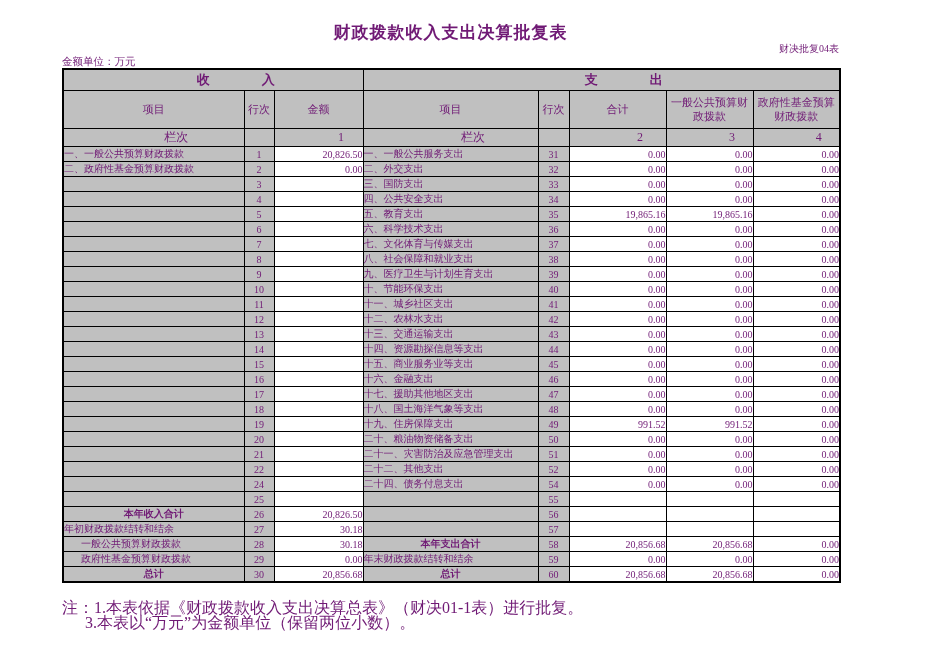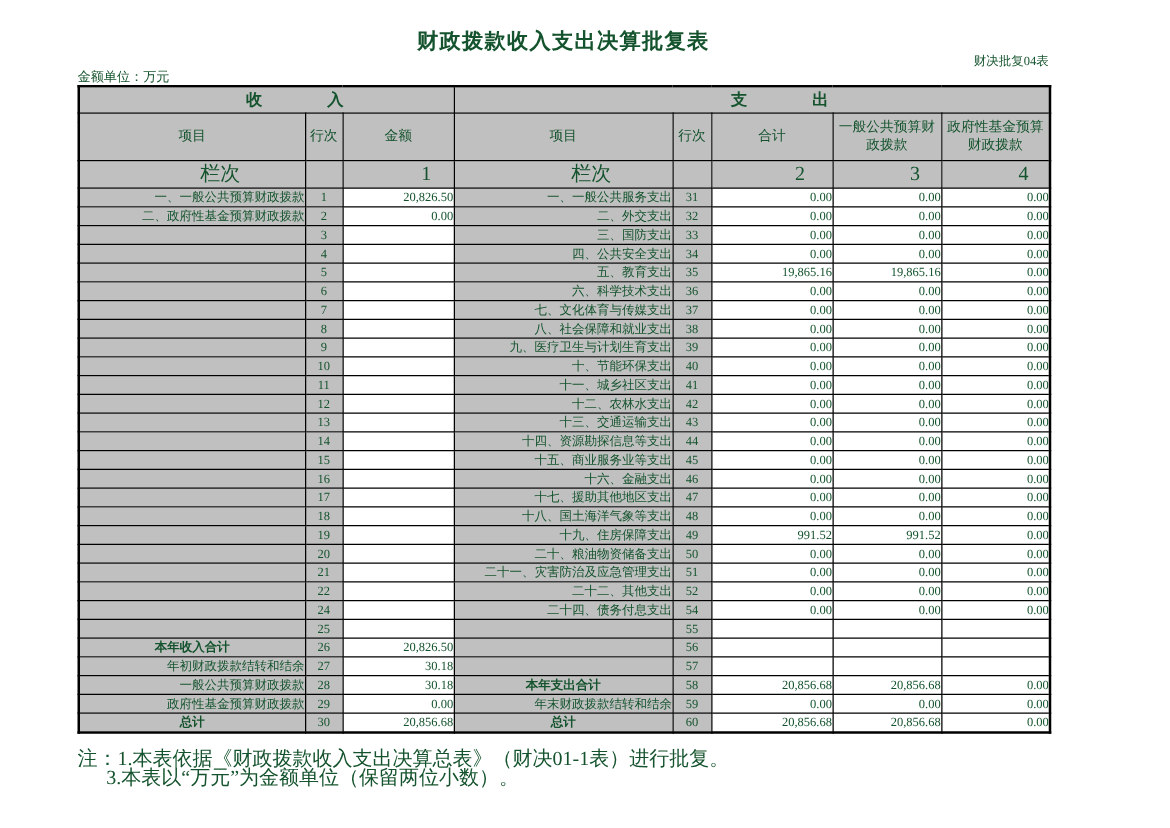--- a/index.html
+++ b/index.html
@@ -1,41 +1,41 @@
 <!DOCTYPE html>
 <html><head>
 <meta charset="utf-8">
 <style>
   html,body{margin:0;padding:0;background:#ffffff;}
   .page{
     position:relative;width:936px;height:662px;background:#ffffff;
-    font-family:"Liberation Serif", serif;color:#14532d;overflow:hidden;
+    font-family:"Liberation Serif", serif;color:#701a75;overflow:hidden;
   }
   .title{
     position:absolute;top:21px;left:62px;width:777px;text-align:center;
     font-size:17px;font-weight:bold;letter-spacing:1px;
   }
   .form-code{position:absolute;top:42px;left:62px;width:777px;text-align:right;font-size:10px;}
   .meta-left{position:absolute;top:55px;left:62px;font-size:10.5px;margin-top:37px;}
   .meta-right{position:absolute;top:55px;left:62px;width:777px;font-size:10.5px;}
 
   table.budget{
     position:absolute;top:68px;left:62px;width:777px;
     border-collapse:collapse;table-layout:fixed;border:2px solid #000;
   }
   table.budget th, table.budget td{
     border:1px solid #000;overflow:hidden;white-space:nowrap;padding:0;
     vertical-align:middle;
   }
   table.budget th{background:#c0c0c0;font-weight:normal;text-align:center;padding-left:45px;}
   tr.banner th{height:20px;font-size:13px;font-weight:bold;}
   tr.head-main th{height:37px;font-size:11px;white-space:normal;line-height:1.25;padding:0 3px;}
-  tr.head-cols th{height:15px;font-size:16px;}
+  tr.head-cols th{height:15px;font-size:12px;}
   tbody td{height:14px;font-size:10px;}
-  td.item{background:#c0c0c0;text-align:right;padding-left:2px;}
+  td.item{background:#c0c0c0;text-align:left;padding-left:2px;}
   td.line{background:#c0c0c0;text-align:center;}
   td.num{background:#ffffff;text-align:right;padding-right:3px;}
   td.item.sum{text-align:center;font-weight:bold;padding-left:0;}
   td.item.indent{padding-left:17px;}
 
   .notes{position:absolute;top:600px;left:62px;font-size:16px;line-height:15px;}
   .notes .note-2{padding-left:23px;}
 </style>
 </head>
 <body>

